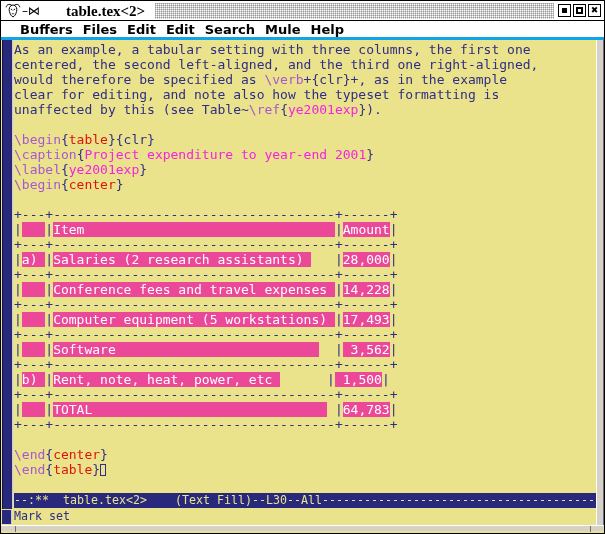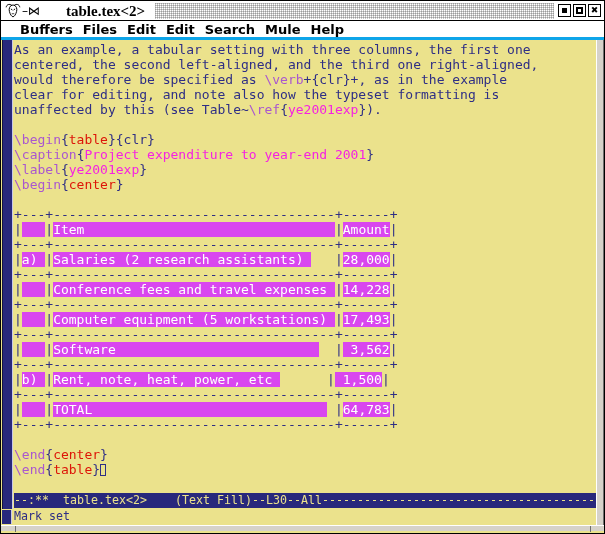--- a/index.html
+++ b/index.html
@@ -64,21 +64,21 @@
   }
   .text-area{position:absolute;left:13px;top:2px;width:582px;}
   .line{
     white-space:pre;height:15px;line-height:15px;
     font-size:13px;color:#2e2e85;
   }
   .line span{white-space:pre;}
   .kw{color:#a957cf;}
   .env{color:#dd1508;}
   .str{color:#f522e2;}
-  .hl{background:#d946ef;color:#ffffff;}
+  .hl{background:#ec4899;color:#ffffff;}
   .cursor-hollow{
     display:inline-block;width:6px;height:12px;
     border:1px solid #2e2e85;vertical-align:-2px;background:transparent;
   }
   .modeline{
     position:absolute;left:13px;top:453px;width:582px;height:15px;
     background:#28287c;color:#ebe28c;font-size:11.63px;line-height:15px;
     white-space:pre;overflow:hidden;
   }
   .minibuffer{position:absolute;left:0;top:469px;width:551px;height:16px;}

